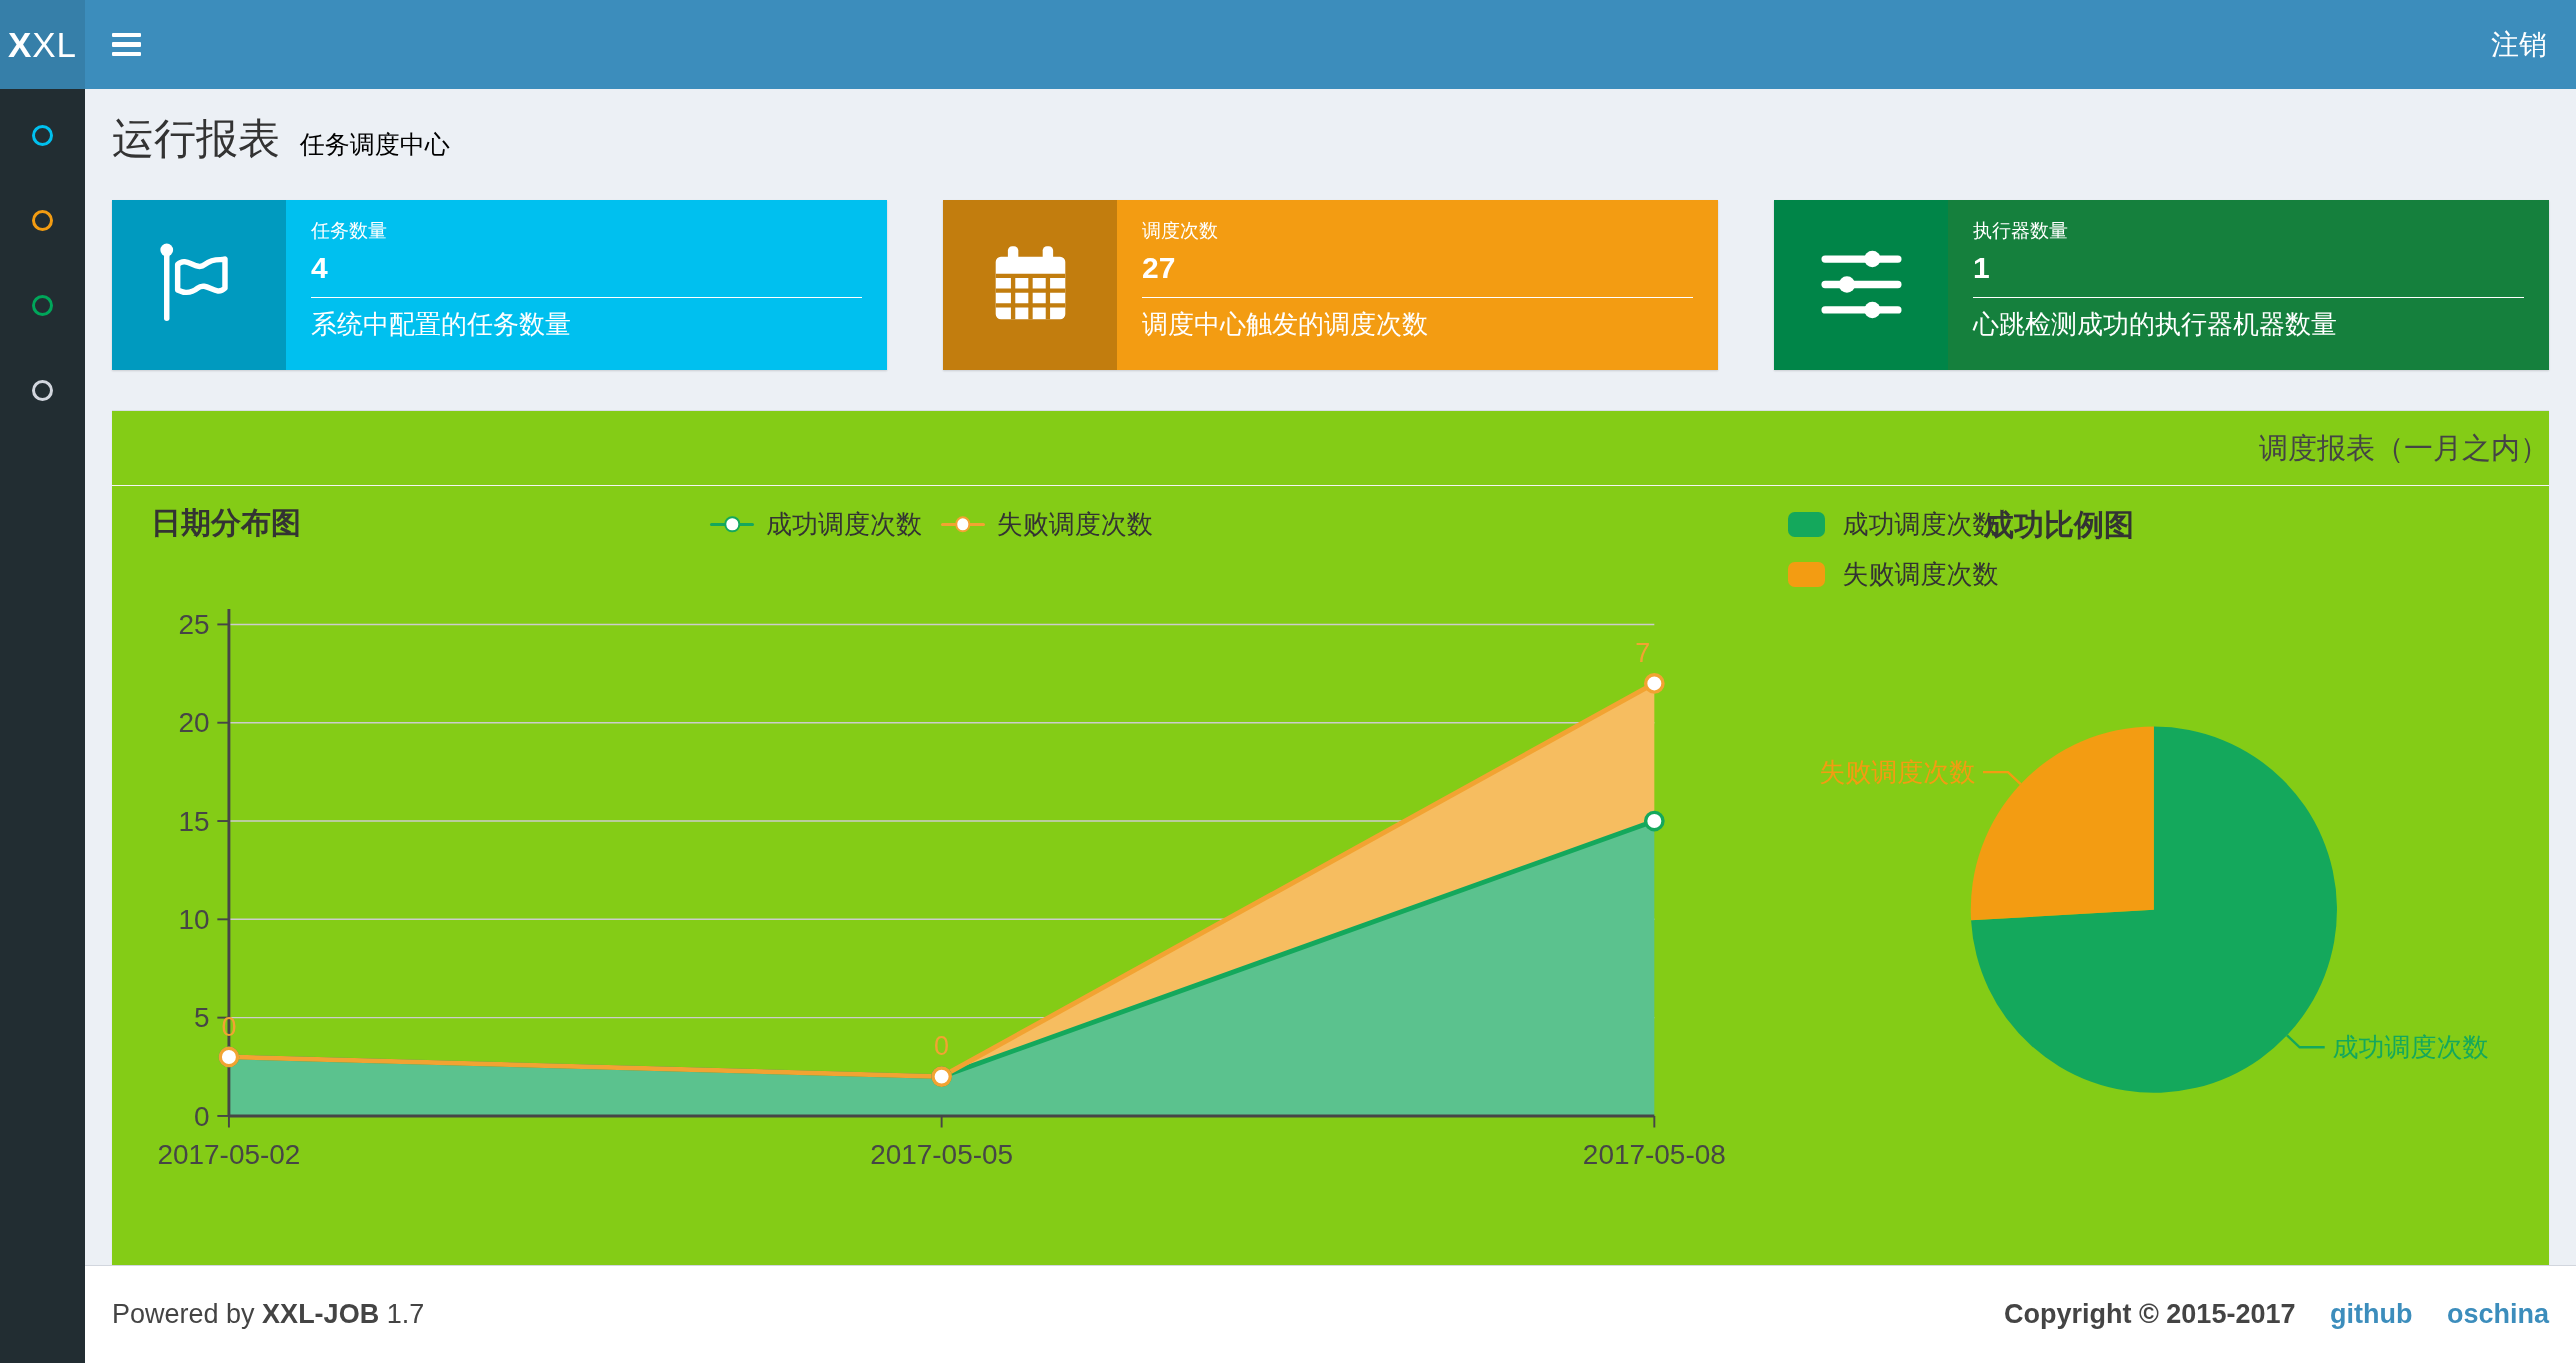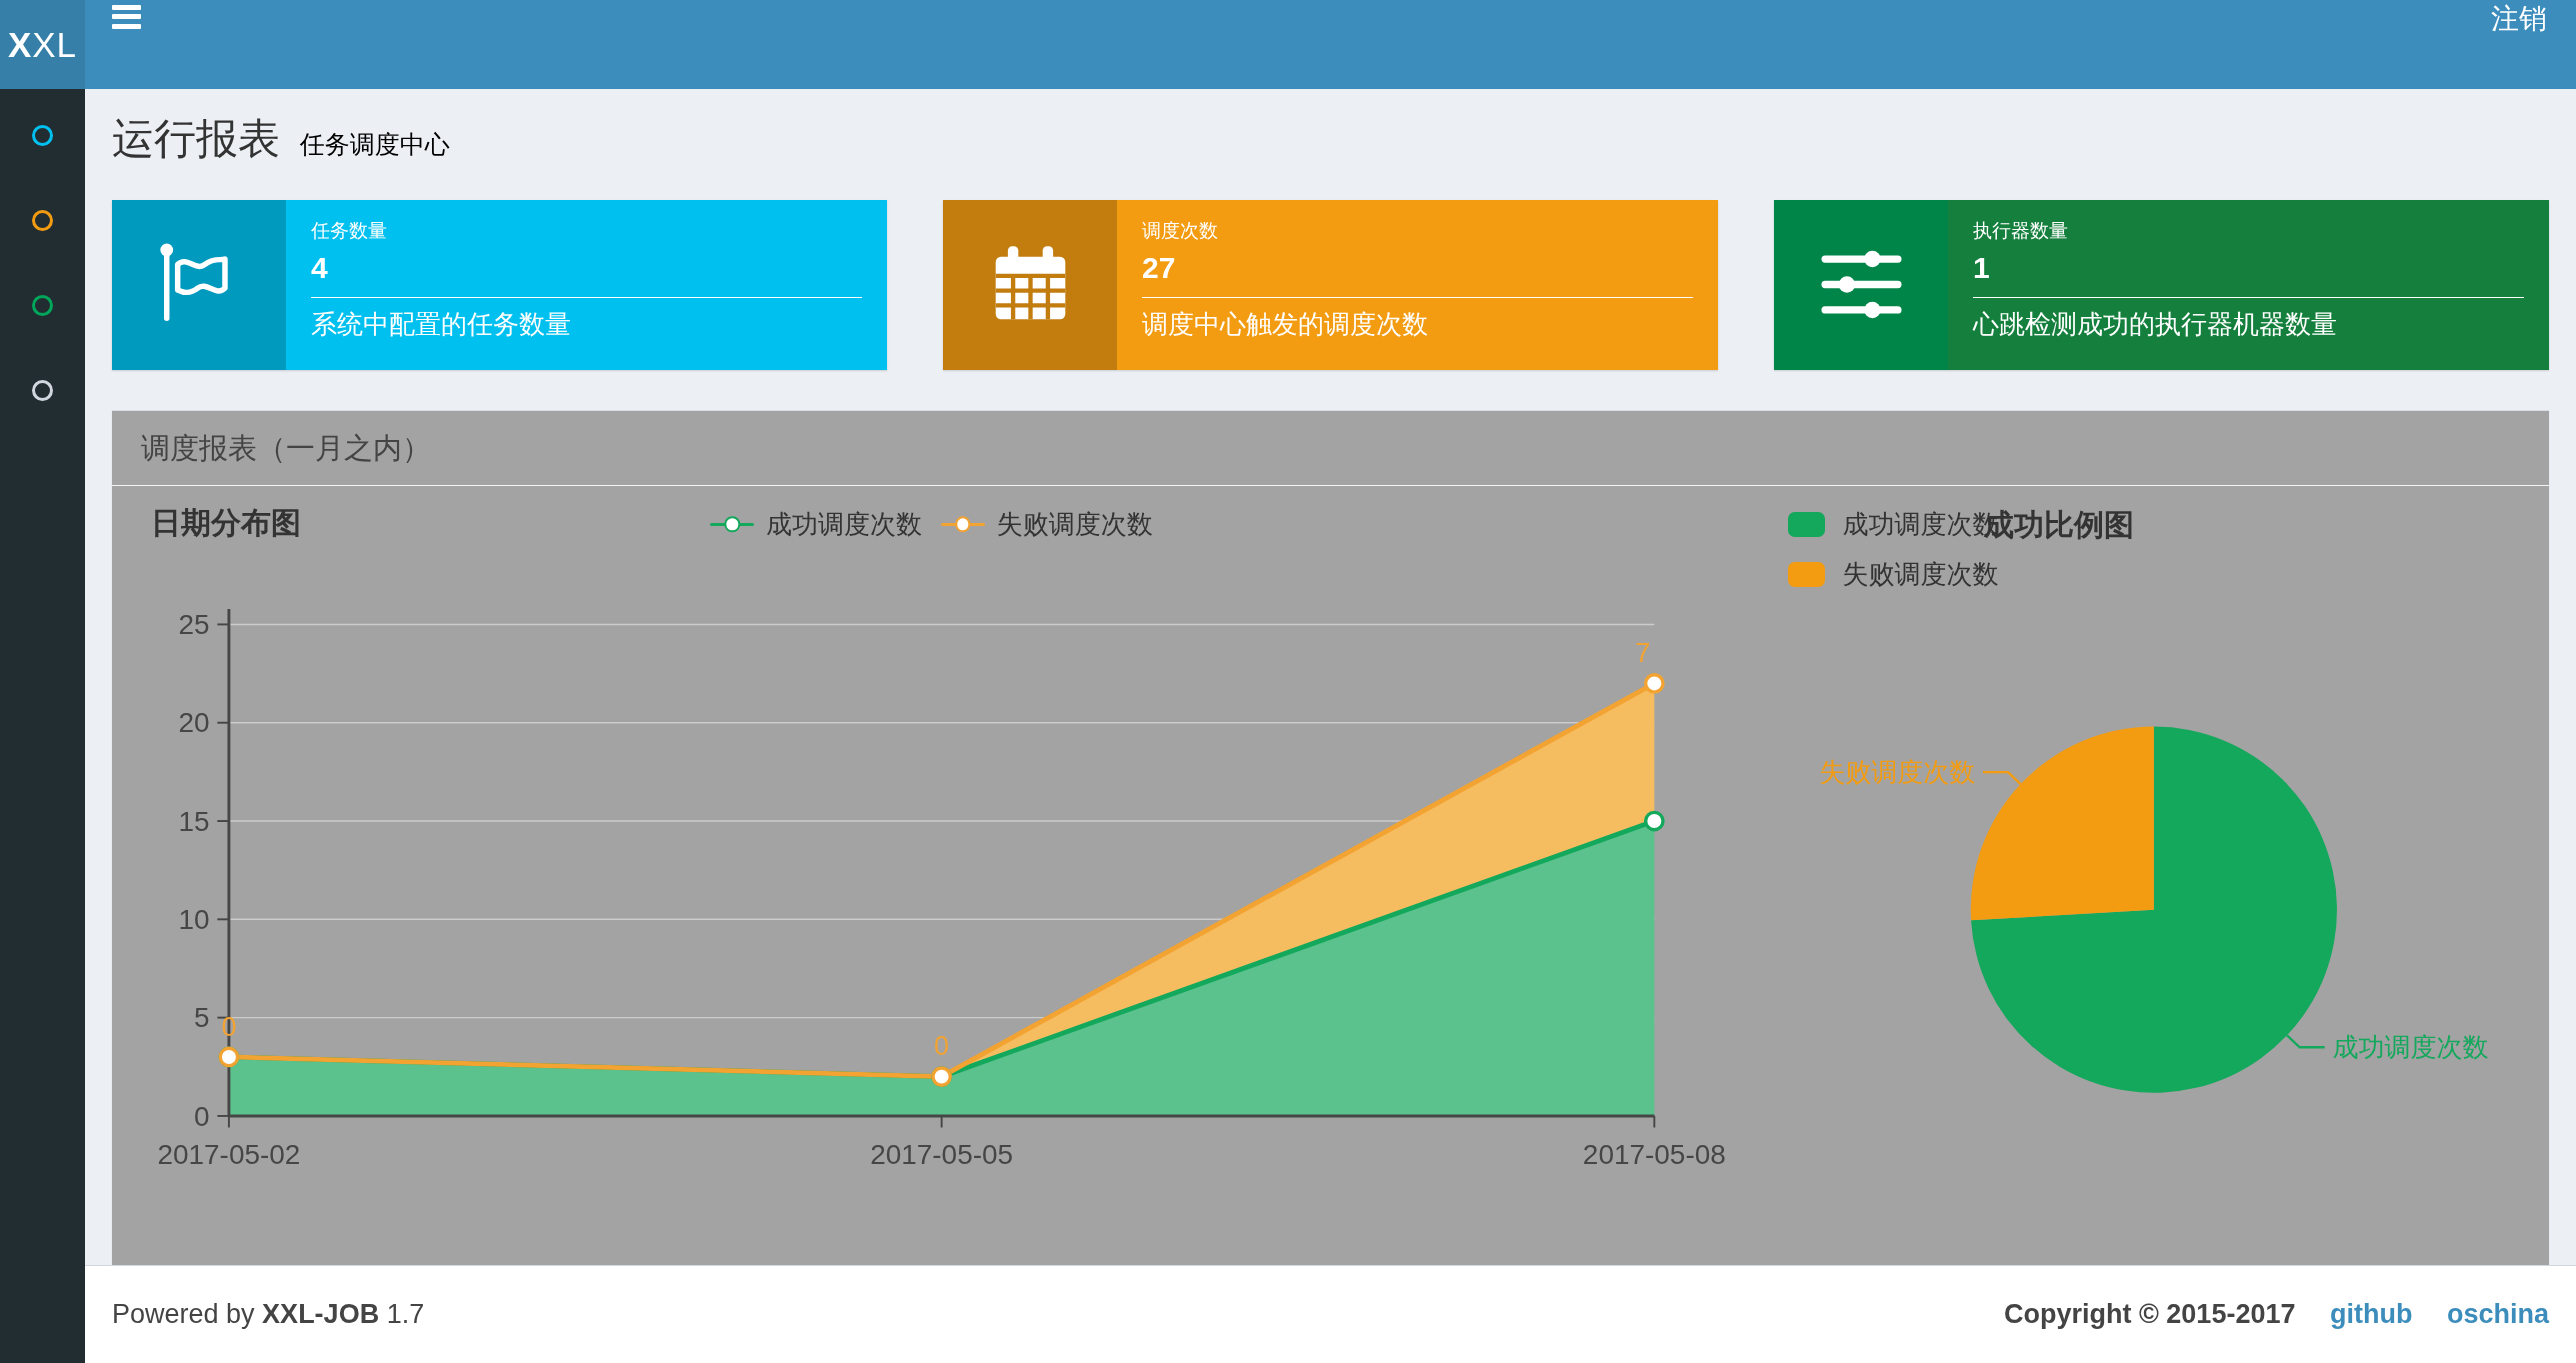--- a/index.html
+++ b/index.html
@@ -5,21 +5,21 @@
   * { margin:0; padding:0; box-sizing:border-box; }
   html,body { width:2576px; height:1363px; overflow:hidden;
     font-family:"Liberation Sans","DejaVu Sans",sans-serif; background:#ecf0f5; }
   .page { position:relative; width:2576px; height:1363px; }
 
   
   .navbar { position:absolute; top:0; left:0; right:0; height:89px; display:flex; z-index:10; }
   .logo { width:85px; height:89px; display:flex; align-items:center; justify-content:center;
     color:#fff; font-size:35px; font-weight:300; letter-spacing:1px; }
   .logo b { font-weight:800; }
-  .nav-rest { flex:1; display:flex; justify-content:space-between;gap:12px; }
+  .nav-rest { flex:1; display:flex; align-items:center; justify-content:space-between;gap:12px; }
   .hamburger { margin-left:27px; width:33px; cursor:pointer; }
   .hamburger span { display:block; width:29px; height:4.8px; background:#fff; border-radius:1px; margin:4.8px 0; }
   .logout { margin-right:29px; color:#fff; font-size:28px; cursor:pointer; }
 
   
   .sidebar { position:absolute; top:89px; left:0; bottom:0; width:85px; padding-top:3.9px; }
   .sidebar-item { height:85px; display:flex; align-items:center; justify-content:center; cursor:pointer; }
   .scircle { width:21px; height:21px; border:3.9px solid #fff; border-radius:50%; }
 
   
@@ -32,22 +32,22 @@
   .cards { display:flex; gap:56px; margin:30px 27px 0 27px; }
   .card { flex:1; height:170px; display:flex; color:#fff; box-shadow:0 1px 1.9px rgba(0,0,0,0.15); }
   .card-icon { width:174px; display:flex; align-items:center; justify-content:center; }
   .card-body { flex:1; padding:15.4px 25px 0 25px; }
   .card-label { font-size:19px; line-height:31px; }
   .card-value { font-size:30px; font-weight:bold; line-height:35px; margin-top:3.9px; }
   .card-divider { border-top:1.9px solid #fff; margin-top:11.6px; }
   .card-desc { font-size:26px; line-height:31px; margin-top:11.6px; }
 
   
-  .panel { position:absolute; left:27px; top:321px; width:2437px; height:936px; background:#a3a3a3;
-    border-top:1.9px solid #d9dee4; box-shadow:0 1px 1px rgba(0,0,0,0.1); }
+  .panel { position:absolute; left:27px; top:321px; width:2437px; height:936px; background:#84cc16;
+    border-top:1.9px solid #d9dee4; box-shadow:0 1px 1px rgba(0,0,0,0.1);text-align:right; }
   .panel-header { height:75px; line-height:75px; padding-left:29px; font-size:29px; color:#444;
     border-bottom:1px solid #f4f4f4; }
   .panel-body { position:relative; height:721px; }
   .chart-title { position:absolute; font-size:30px; font-weight:bold; color:#333; }
   .title-dist { left:39px; top:17.4px; }
   .title-pie  { left:1947px; top:19px; transform:translateX(-50%); }
 
   .line-legend { position:absolute; left:0; top:21px; width:1639px; display:flex; justify-content:center; }
   .legend-item { display:flex; align-items:center; margin:0 9.6px; font-size:26px; color:#333; cursor:pointer; }
   .lmarker { position:relative; width:44px; height:3.9px; border-radius:1.9px; display:inline-block; margin-right:11.6px; }

